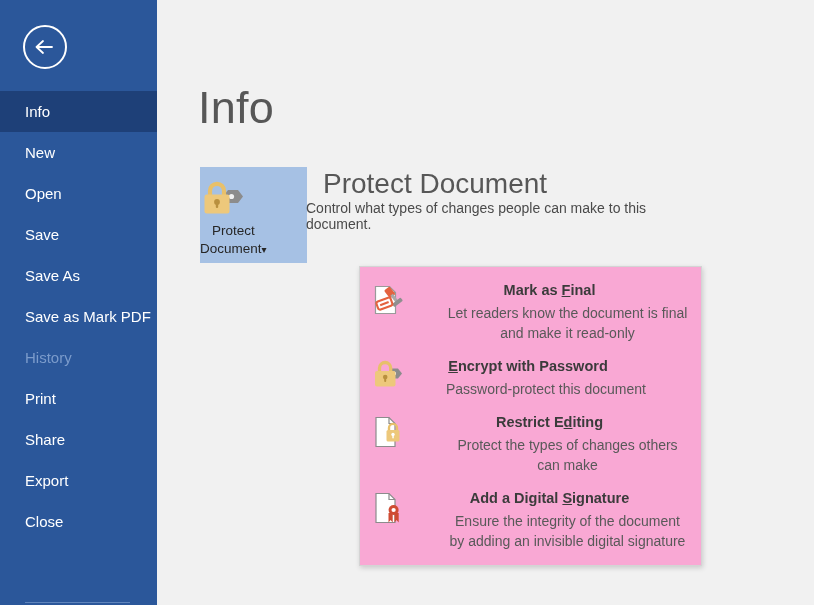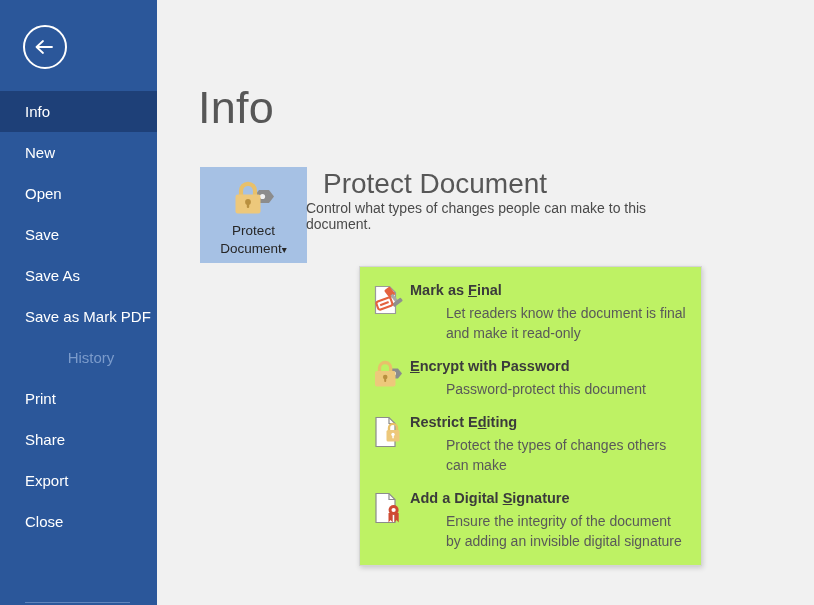--- a/index.html
+++ b/index.html
@@ -44,21 +44,21 @@
     display: block;
     width: 157px;
     padding: 10px 0 10px 25px;
     color: #ffffff;
     font-size: 15px;
     line-height: 21px;
     cursor: pointer;
     white-space: pre-line;
   }
   .nav-item.selected { background: #1e4078; }
-  .nav-item.disabled { color: #7b9bcb; cursor: default; text-align: center; }
+  .nav-item.disabled { color: #7b9bcb; cursor: default; }
   .nav-divider {
     position: absolute;
     left: 25px; top: 602px;
     width: 105px; height: 1px;
     background: #5f84bb;
   }
 
   
   .content {
     position: absolute;
@@ -78,21 +78,21 @@
   
   .protect-btn {
     position: absolute;
     left: 43px; top: 167px;
     width: 107px; height: 96px;
     background: #a6c1e4;
     border: none;
     cursor: pointer;
     display: flex;
     flex-direction: column;
-    align-items: center;
+    align-items: flex-start;
     padding-top: 9px;
   }
   .protect-btn .icon-wrap { height: 44px; display: flex; align-items: center; }
   .protect-btn .btn-label {
     font-size: 13.5px;
     line-height: 18px;
     color: #262626;
     text-align: center;
     margin-top: 2px;
   }
@@ -121,25 +121,26 @@
   }
   .bg-text.t1 { left: 388px; top: 338px; }
   .bg-text.t2 { left: 388px; top: 360px; }
   .bg-text.t3 { left: 388px; top: 480px; }
 
   
   .menu {
     position: absolute;
     left: 202px; top: 266px;
     width: 343px;
-    background: #bef264;
+    background: #f9a8d4;
     border: 1px solid #d4d4d4;
     box-shadow: 1px 2px 5px rgba(0,0,0,0.16);
     padding: 8px 0 6px 0;
     z-index: 10;
+    text-align: center;
   }
   .menu-item {
     display: flex;
     align-items: flex-start;
     padding: 6px 12px 8px 10px;
     cursor: pointer;
   }
   .menu-icon {
     width: 36px;
     min-width: 36px;

